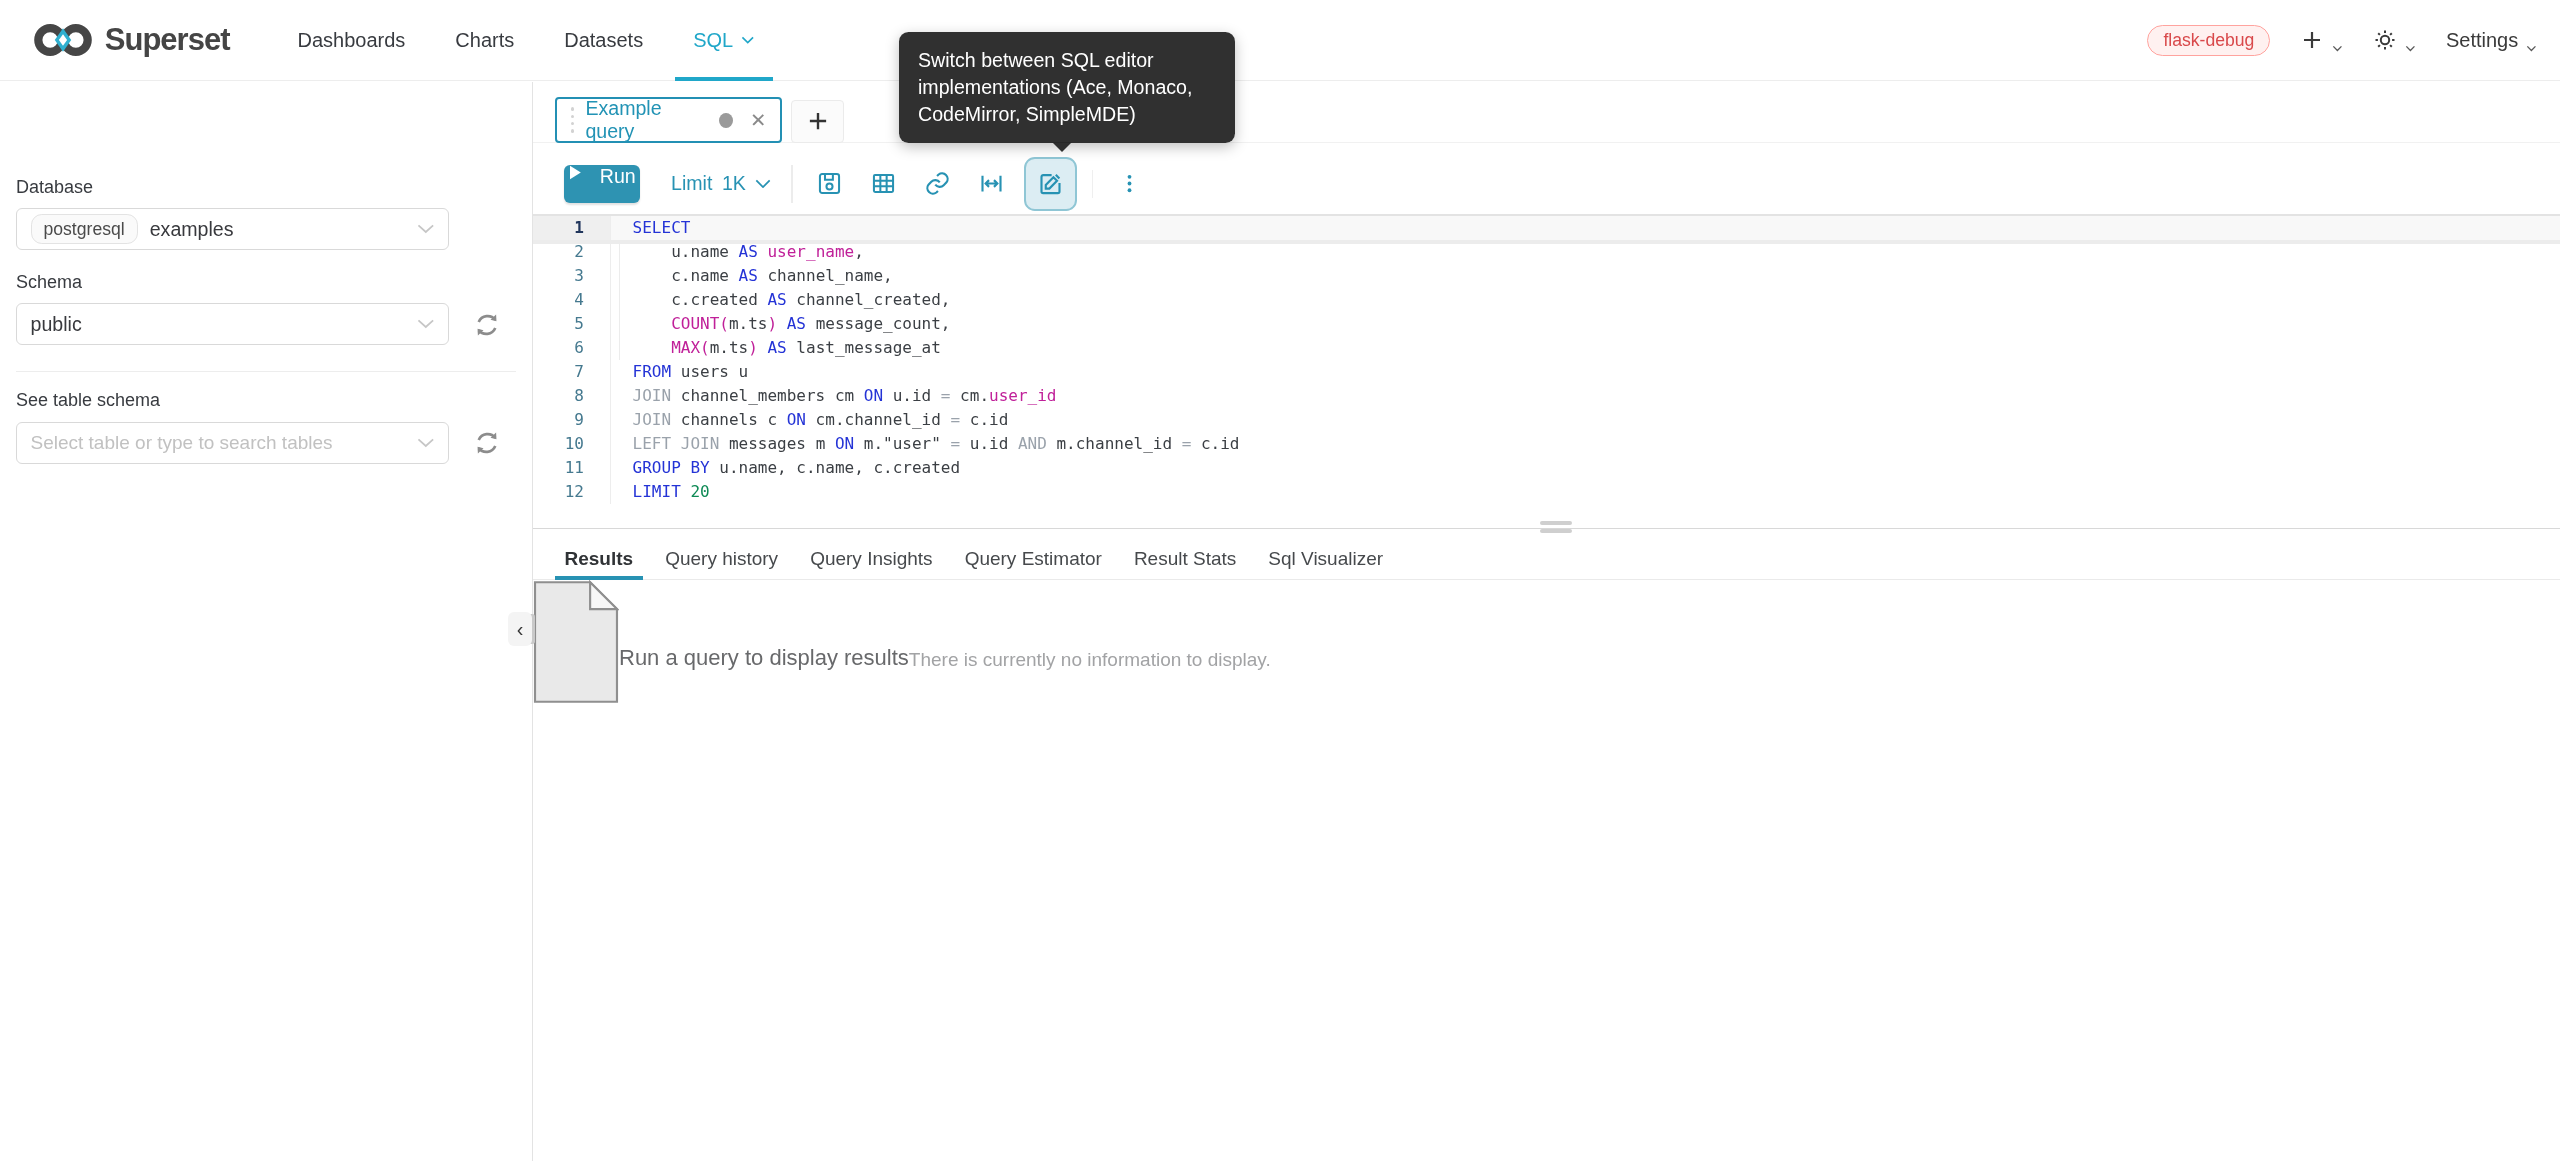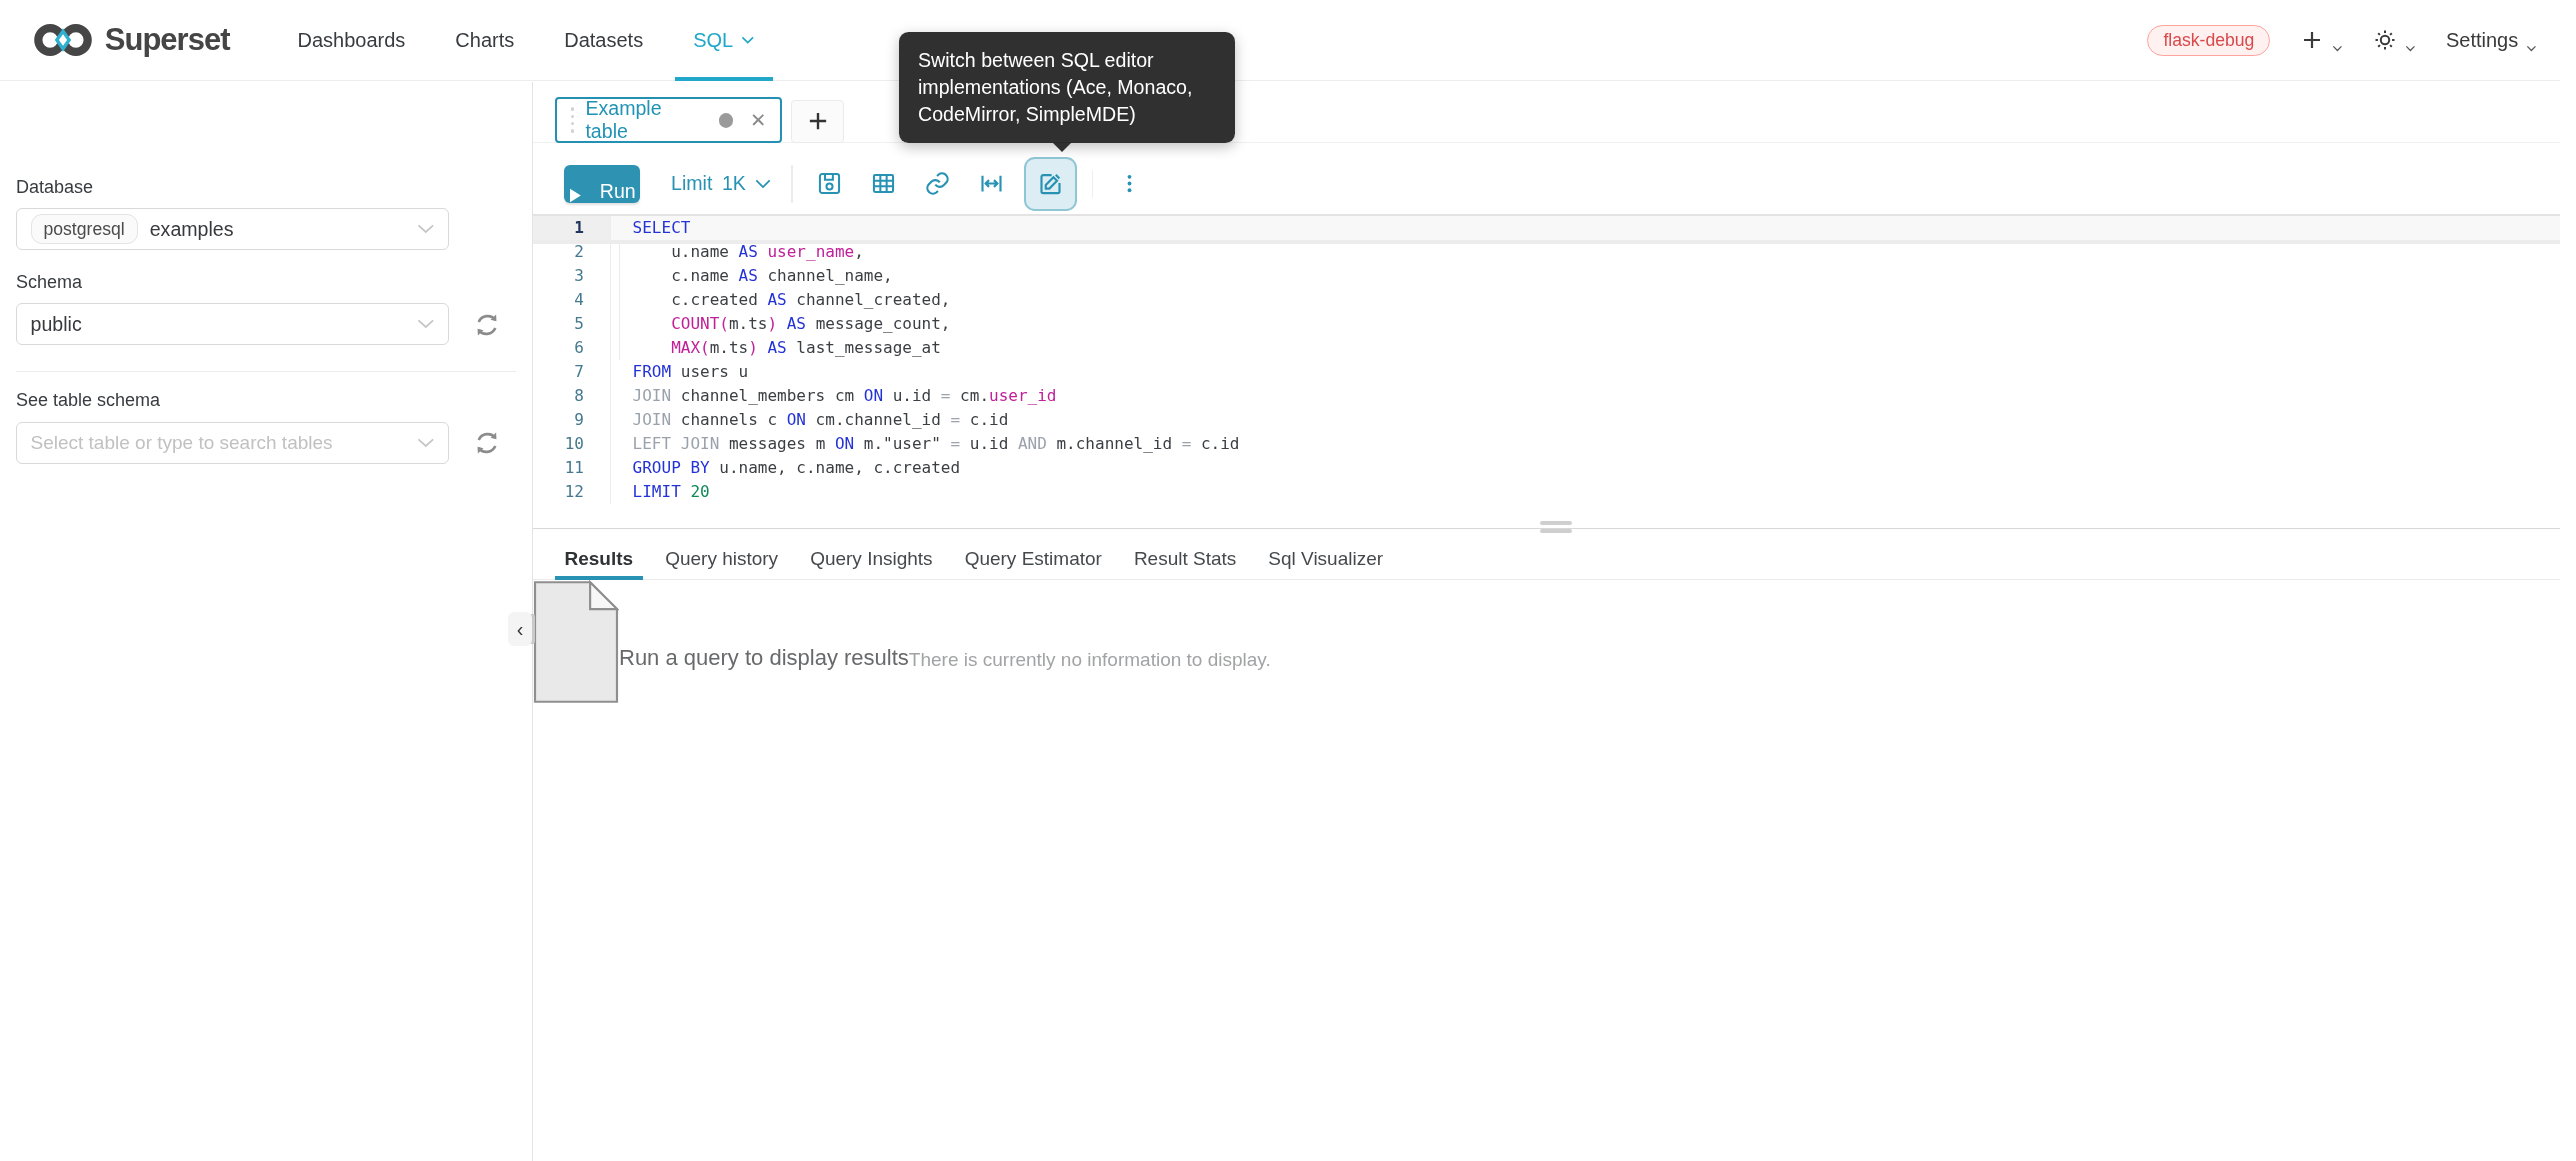--- a/index.html
+++ b/index.html
@@ -53,21 +53,21 @@
   .drag-dots i{width:3.4px;height:3.4px;border-radius:50%;background:#d2d2d2;}
   .tab-label{font-size:19.6px;color:#2293b5;}
   .tab-dot{width:15px;height:15px;border-radius:50%;background:#9a9a9a;margin-left:2.7px;}
   .tab-close{font-size:19.6px;color:#8a8a8a;margin-left:5.4px;}
   .addtab{position:absolute;left:258px;top:17.6px;width:53px;height:43px;background:#fbfbfb;
           border:1.4px solid #ebebeb;border-radius:4px;box-sizing:border-box;display:flex;
           align-items:center;justify-content:center;cursor:pointer;z-index:1;}
 
   .toolbar{position:absolute;left:31px;top:81px;height:41px;display:flex;align-items:center;}
   .run-btn{width:76px;height:38px;background:#2e93b2;border-radius:6px;color:#fff;display:flex;
-           align-items:flex-end;justify-content:center;gap:18px;font-size:19.6px;cursor:pointer;
+           align-items:flex-start;justify-content:center;gap:18px;font-size:19.6px;cursor:pointer;
            box-shadow:0 1.4px 2px rgba(0,0,0,0.12);}
   .limit-ctl{margin-left:31px;display:flex;align-items:center;gap:9.5px;color:#2792b3;
              font-size:19.6px;cursor:pointer;}
   .tb-divider{width:1.4px;height:38px;background:#ececec;margin-left:20px;}
   .tb-icons{display:flex;align-items:center;margin-left:9.5px;}
   .tb-btn{width:54px;height:41px;display:flex;align-items:center;justify-content:center;cursor:pointer;}
   .edit-wrap{width:53px;height:54px;background:#dcedf3;border:2.7px solid #8fc6d5;border-radius:10.8px;
              box-sizing:border-box;display:flex;align-items:center;justify-content:center;
              margin:0 5.4px;cursor:pointer;}
   .tb-divider2{width:1.4px;height:28px;background:#efefef;margin:0 9.5px;}
@@ -243,21 +243,21 @@
   <div class="main">
     <div class="tabrow-border"></div>
 
     <div class="editor-tab">
       <span class="drag-dots">
           <i></i>
           <i></i>
           <i></i>
           <i></i>
         </span>
-      <span class="tab-label">Example table</span>
+      <span class="tab-label">Example query</span>
       <span class="tab-dot"></span>
       <span class="tab-close">✕</span>
     </div>
     <div class="addtab">
       <svg width="26" height="26" viewBox="0 0 24 24">
           <path d="M12 4.5v15M4.5 12h15" stroke="#333" stroke-width="2.2" fill="none"></path>
         </svg>
     </div>
 
     <div class="toolbar">

